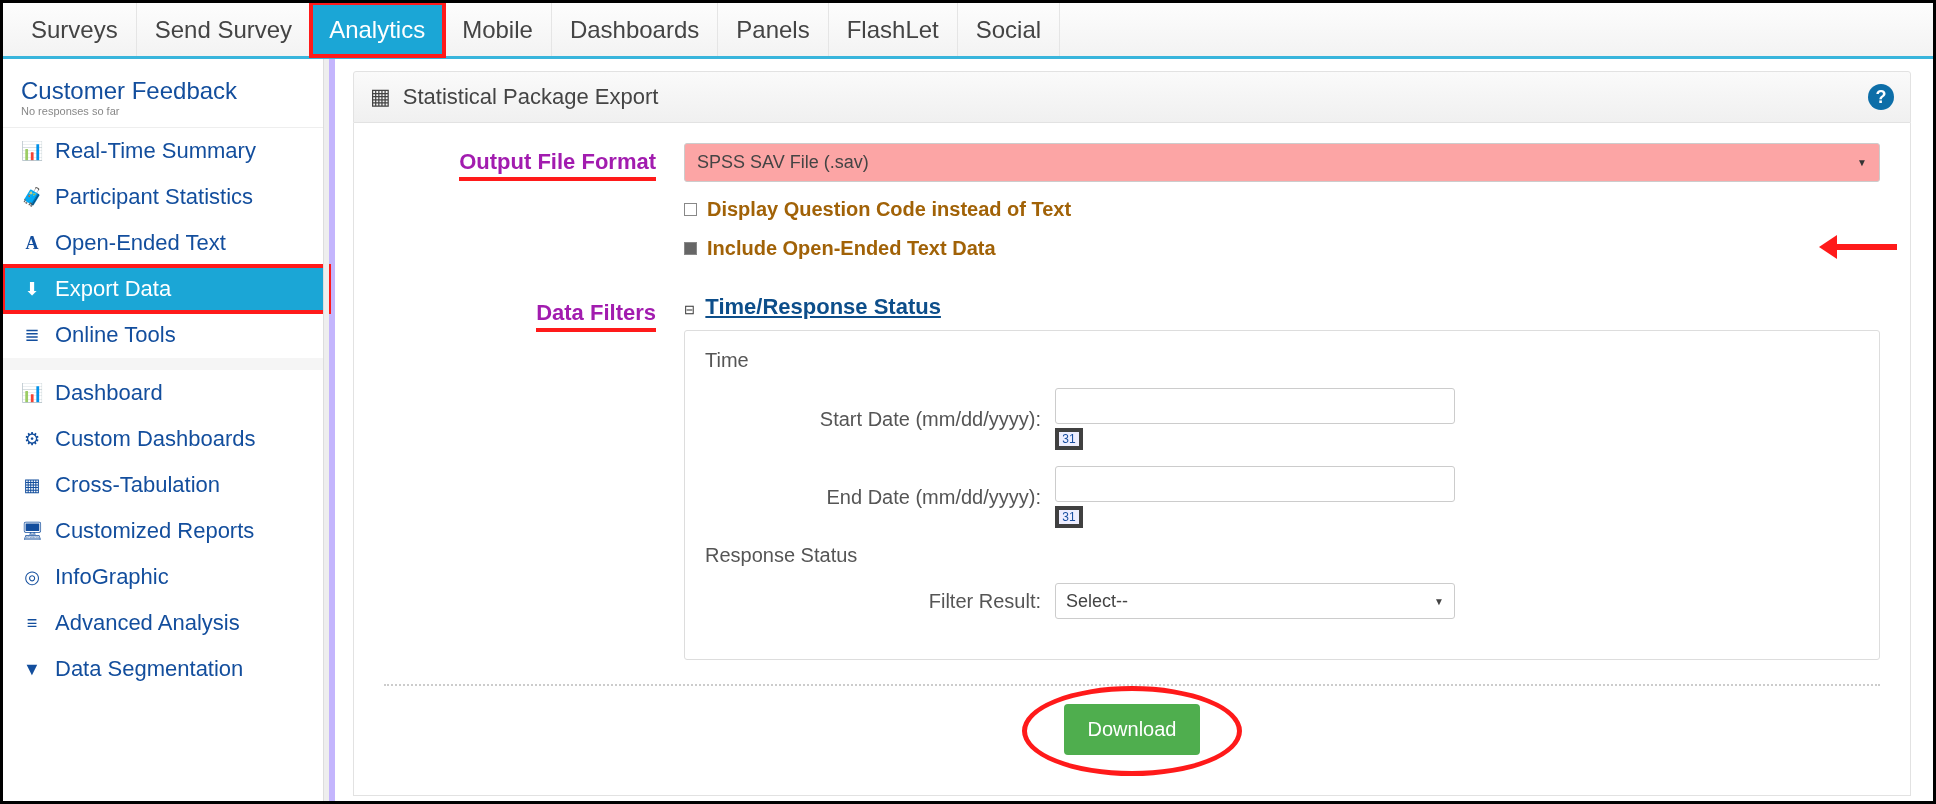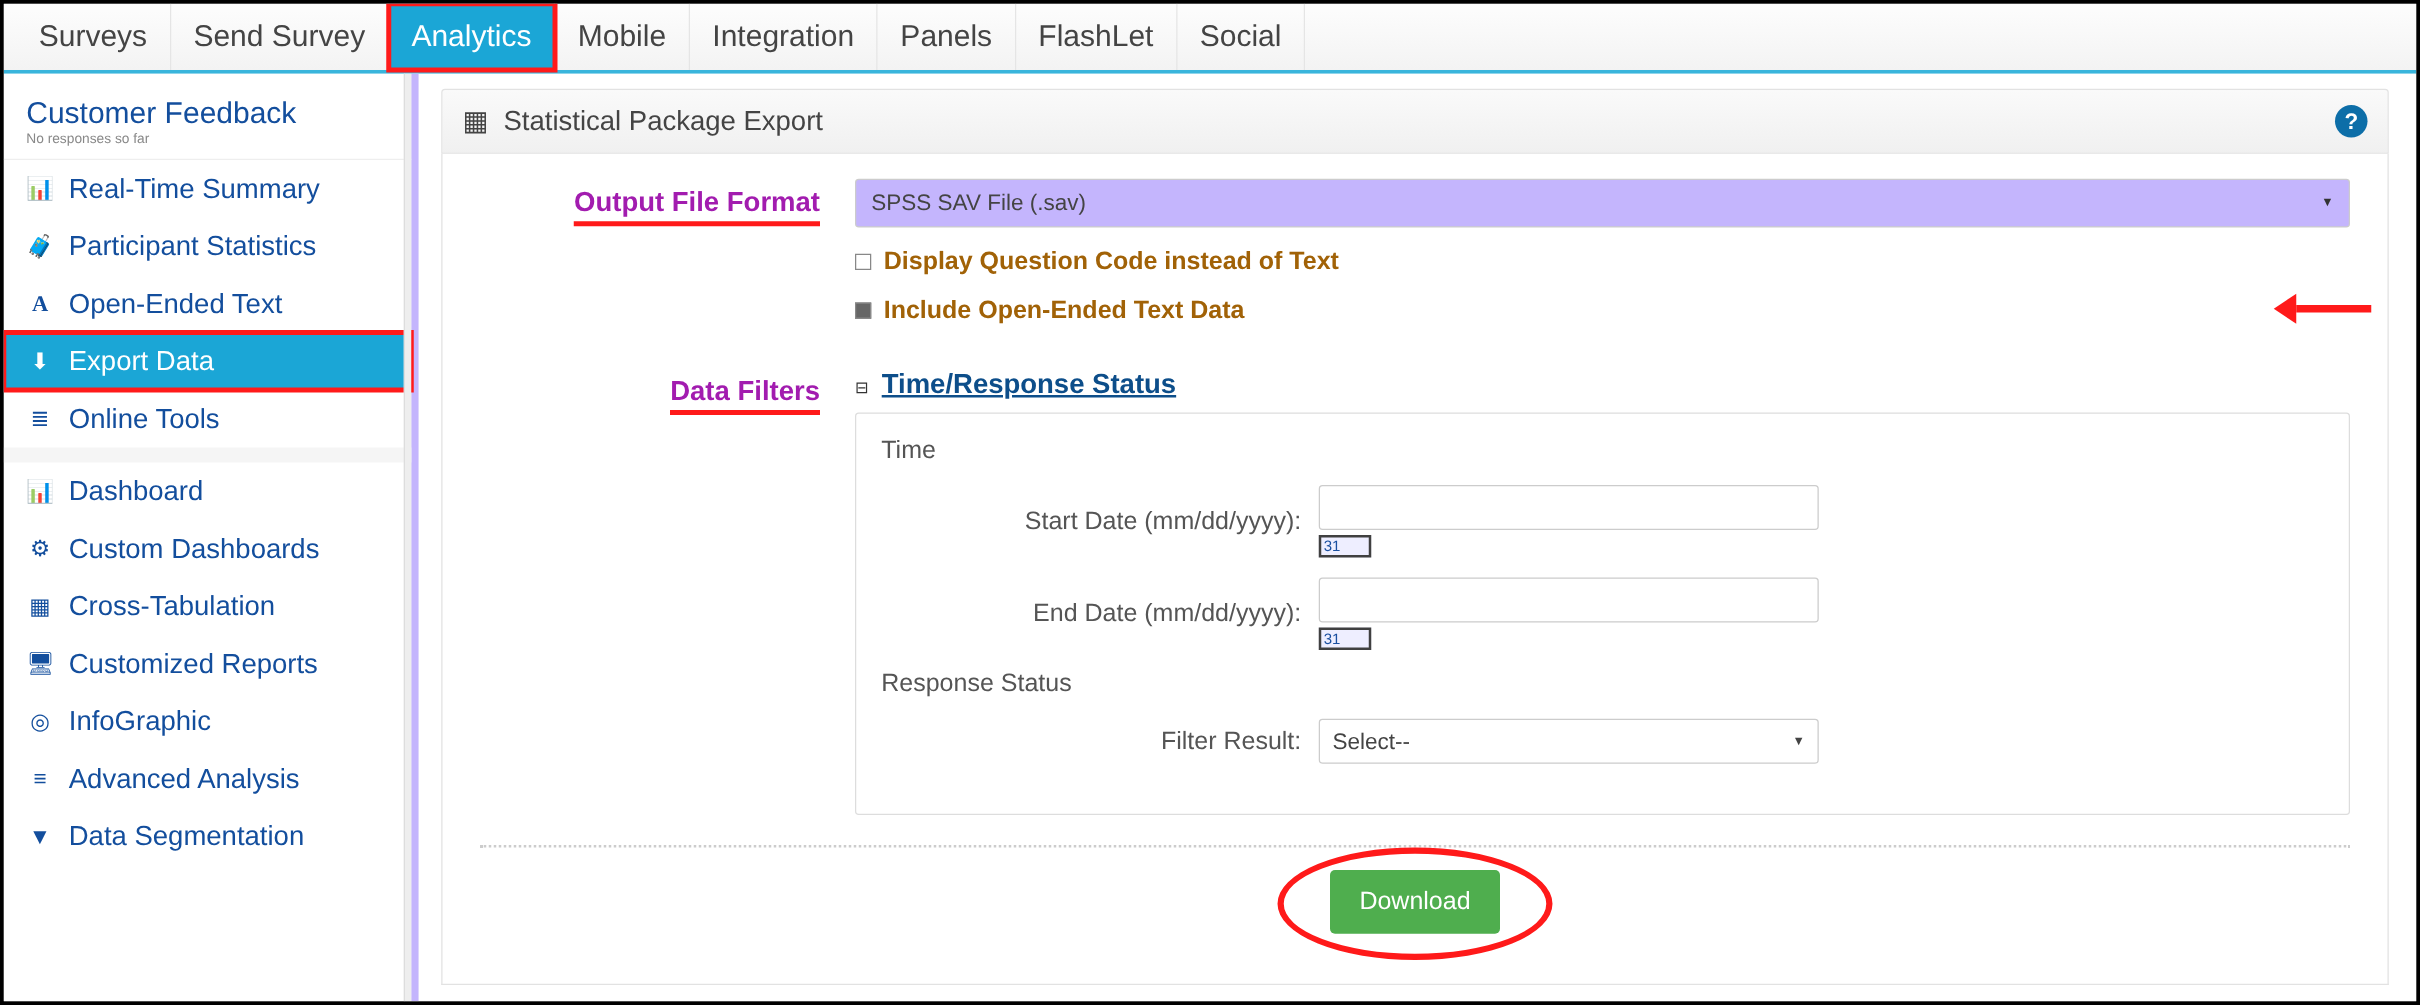--- a/index.html
+++ b/index.html
@@ -130,21 +130,21 @@
   .redline-text { border-bottom: 4px solid #ff1a1a; padding-bottom: 2px; display: inline-block; }
   .form-input-col { flex: 1; }
 
   .select-box {
     width: 100%;
     border: 1px solid #ccc;
     border-radius: 3px;
     padding: 8px 12px;
     font-size: 18px;
     color: #444;
-    background: #c4b5fd;
+    background: #fca5a5;
     display: flex;
     justify-content: space-between;
     align-items: center;
   }
   .select-box .caret { font-size: 10px; color: #333; }
 
   .checkbox-row {
     display: flex;
     align-items: center;
     gap: 10px;
@@ -186,21 +186,21 @@
   }
   .filter-box .inner-field { flex: 1; display:flex; flex-direction:column; gap:4px; }
   .text-input {
     border: 1px solid #ccc;
     border-radius: 3px;
     height: 36px;
     width: 400px;
     padding: 0 8px;
     font-size: 16px;
   }
-  .cal-icon { font-size: 12px; color: #1a4fa0; border:2px solid #404040; padding:0 2px; width:42px; display:inline-block; text-align:left; background:#eef; }
+  .cal-icon { font-size: 12px; color: #1a4fa0; border:4px solid #404040; padding:0 2px; width:28px; display:inline-block; text-align:center; background:#eef; }
 
   .select-inline {
     border: 1px solid #ccc;
     border-radius: 3px;
     height: 36px;
     width: 400px;
     padding: 0 10px;
     font-size: 18px;
     color: #444;
     display: flex;
@@ -263,21 +263,21 @@
   .sidebar .scroll-hint { top:0; }
 </style>
 </head>
 <body>
 
 <div class="topnav">
   <div class="tab">Surveys</div>
   <div class="tab">Send Survey</div>
   <div class="tab active hl-red">Analytics</div>
   <div class="tab">Mobile</div>
-  <div class="tab">Integration</div>
+  <div class="tab">Dashboards</div>
   <div class="tab">Panels</div>
   <div class="tab">FlashLet</div>
   <div class="tab">Social</div>
 </div>
 
 <div class="layout">
 
   <div class="sidebar">
     <div class="survey-title">Customer Feedback</div>
     <div class="survey-sub">No responses so far</div>

